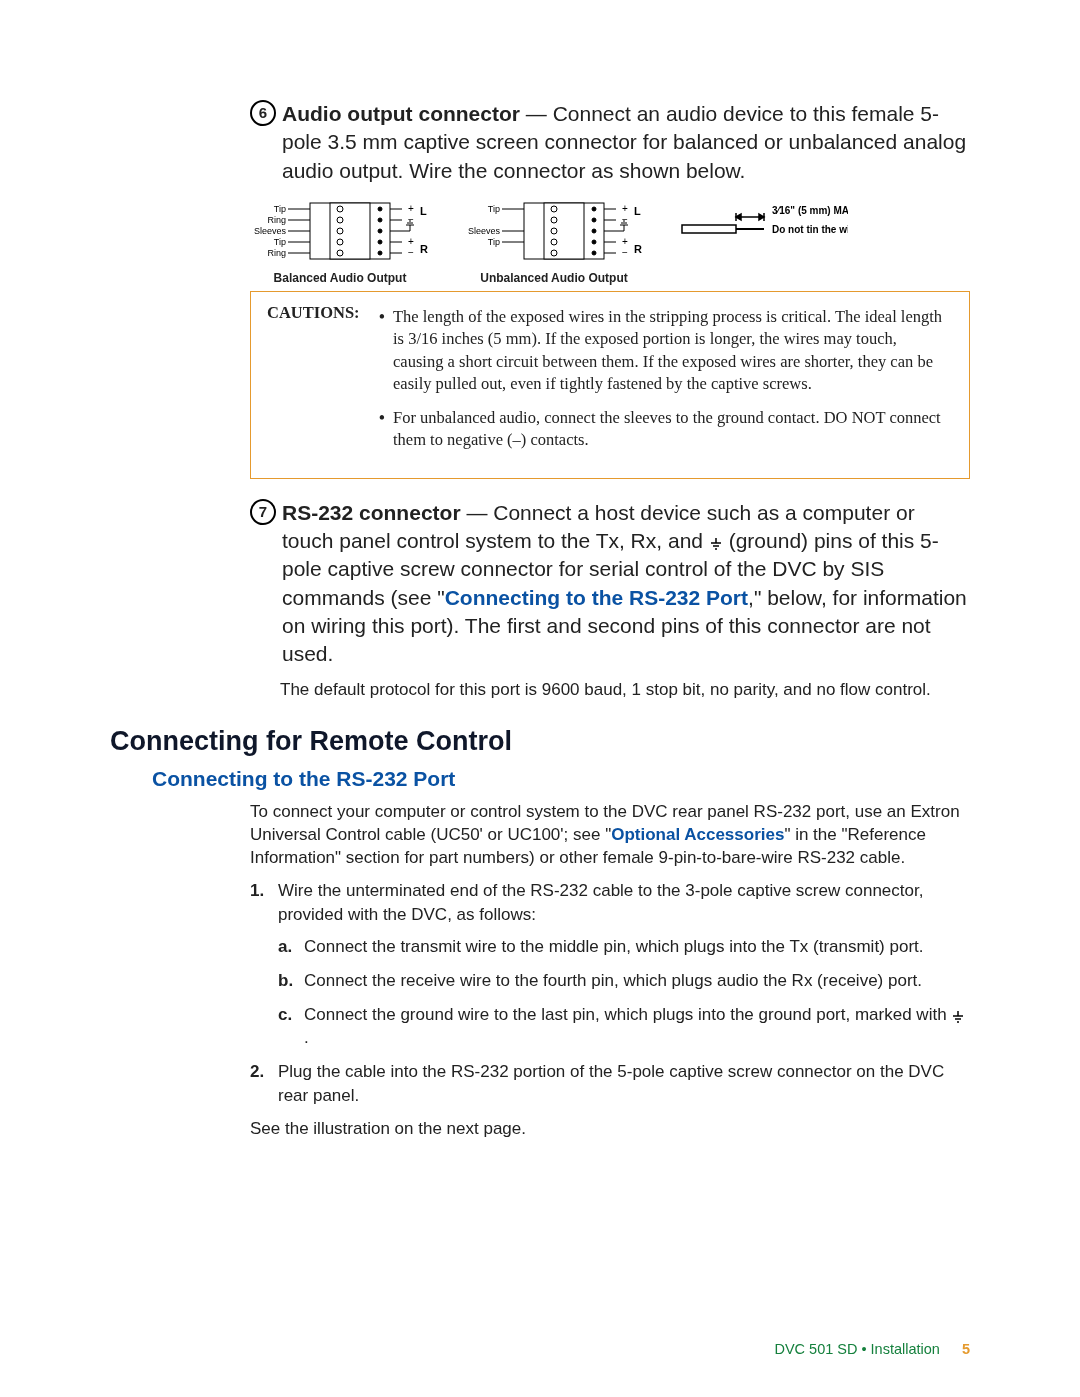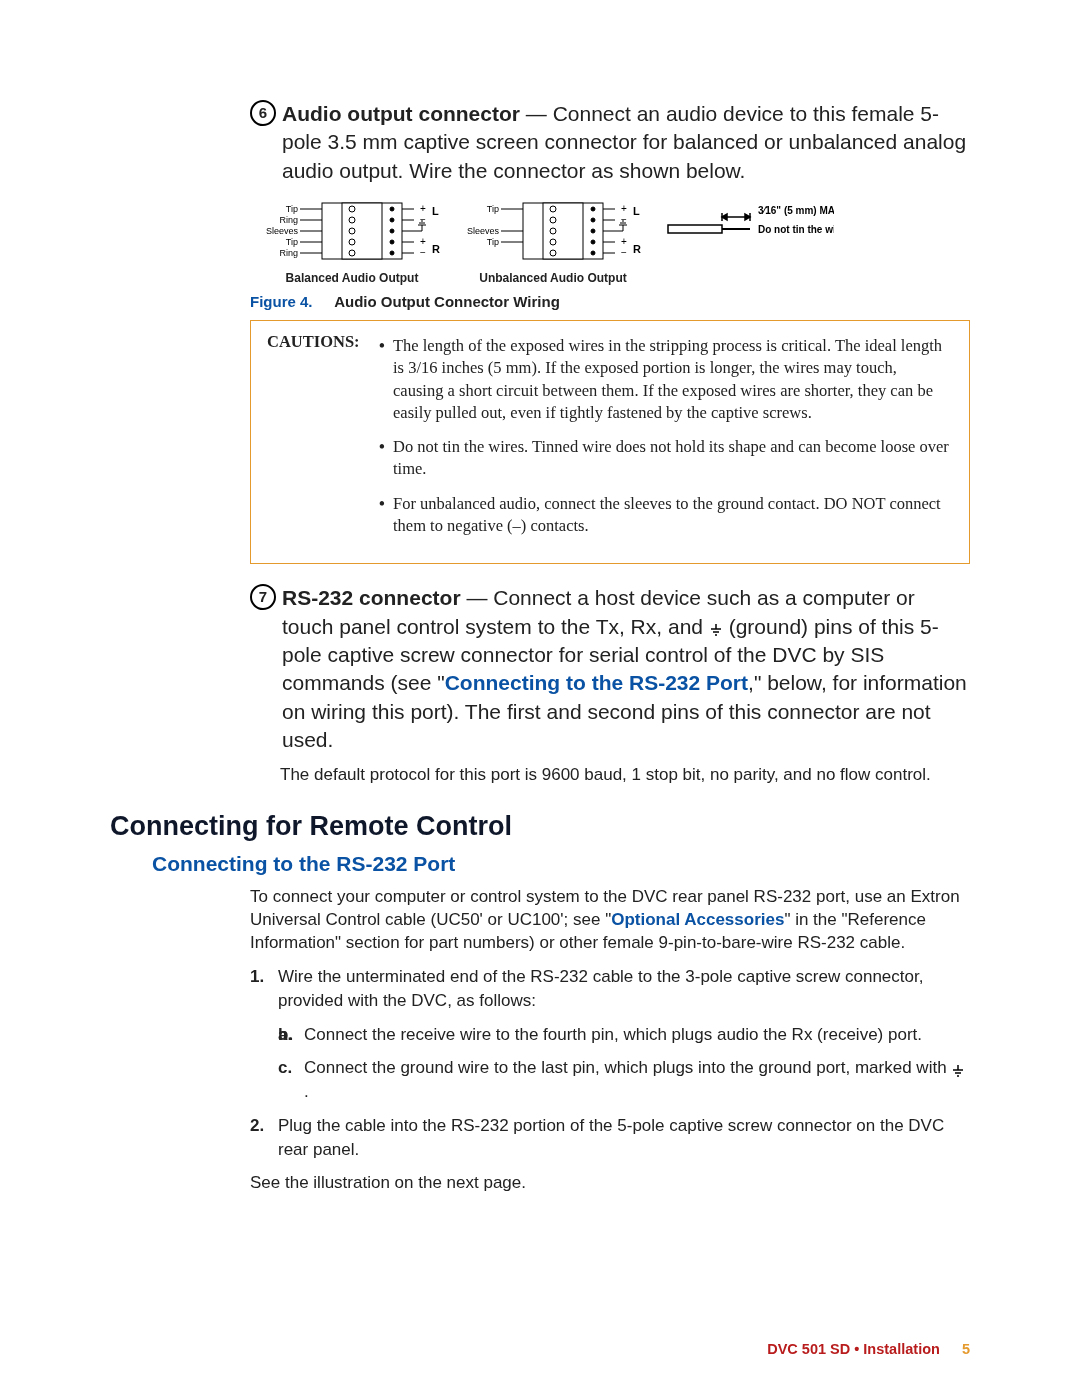--- a/index.html
+++ b/index.html
@@ -40,24 +40,24 @@
     align-items: flex-start;
     margin-bottom: 4px;
   }
   .item-text {
     flex: 1;
     font-size: 21px;
     line-height: 1.35;
   }
   .item-text b { font-weight: bold; }
   .diagram-block {
-    margin: 10px 0 6px 12px;
+    margin: 10px 0 6px 0;
     display: flex;
     align-items: flex-start;
-    gap: 21px;
+    gap: 34px;
   }
   .diagram-col {
     display: flex;
     flex-direction: column;
     align-items: center;
   }
   .connector-svg { display: block; }
   .diag-label {
     font-size: 12px;
     font-weight: bold;
@@ -151,21 +151,21 @@
     height: 14px;
     position: relative;
     top: 2px;
   }
   .footer {
     position: absolute;
     bottom: 40px;
     right: 110px;
     font-size: 14.5px;
   }
-  .footer .ftxt { color: #b91c1c; font-weight: bold; margin-left: 20px; }
+  .footer .ftxt { color: #15803d; font-weight: normal; margin-left: 20px; }
   .footer .pg { color: #e59a2e; font-weight: bold; margin-left: 18px; }
 </style>
 </head>
 <body>
 
 <div class="page">
 
   <div class="content-indent">
 
     <div class="item-row">
@@ -281,31 +281,26 @@
             <line x1="58" y1="16" x2="86" y2="16"></line>
             <polygon points="58,16 63,13 63,19" fill="#000"></polygon>
             <polygon points="86,16 81,13 81,19" fill="#000"></polygon>
           </g>
           <text x="94" y="13" font-size="10" font-weight="bold"><tspan>3⁄16"</tspan> <tspan>(5 mm) MAX.</tspan></text>
           <text x="94" y="32" font-size="10" font-weight="bold">Do not tin the wires!</text>
         </svg>
       </div>
     </div>
 
-    <div class="figure-caption">
-      <span class="fig-word">Figure 4.</span>
-      <span>Audio Output Connector Wiring</span>
-    </div>
 
     <div class="cautions-box">
       <div class="cautions-row">
         <div class="cautions-head">CAUTIONS:</div>
         <ul class="bullet-list">
           <li>The length of the exposed wires in the stripping process is critical. The ideal length is 3/16 inches (5 mm). If the exposed portion is longer, the wires may touch, causing a short circuit between them. If the exposed wires are shorter, they can be easily pulled out, even if tightly fastened by the captive screws.</li>
-          <li>Do not tin the wires. Tinned wire does not hold its shape and can become loose over time.</li>
           <li>For unbalanced audio, connect the sleeves to the ground contact. DO NOT connect them to negative (–) contacts.</li>
         </ul>
       </div>
     </div>
 
     <div class="item-row">
       <span class="callout-num">7</span>
       <div class="item-text">
         <b>RS-232 connector</b><span> — Connect a host device such as a computer or touch panel control system to the Tx, Rx, and </span><svg class="gnd" viewBox="0 0 14 14">
             <g stroke="#000" stroke-width="1.5">
@@ -329,21 +324,21 @@
   <div class="content-indent">
     <p class="body-p">
       <span>To connect your computer or control system to the DVC rear panel RS-232 port, use an Extron Universal Control cable (UC50' or UC100'; see "</span><span class="link-text">Optional Accessories</span><span>" in the "Reference Information" section for part numbers) or other female 9-pin-to-bare-wire RS-232 cable.</span>
     </p>
 
     <ol class="num-list">
       <li>
         <span class="marker">1.</span>
         <span>Wire the unterminated end of the RS-232 cable to the 3-pole captive screw connector, provided with the DVC, as follows:</span>
         <ol class="sub-list">
-          <li><span class="marker">a.</span></li>
+          <li><span class="marker">a.</span><span>Connect the transmit wire to the middle pin, which plugs into the Tx (transmit) port.</span></li>
           <li><span class="marker">b.</span><span>Connect the receive wire to the fourth pin, which plugs audio the Rx (receive) port.</span></li>
           <li><span class="marker">c.</span><span>Connect the ground wire to the last pin, which plugs into the ground port, marked with </span><svg class="gnd" viewBox="0 0 14 14">
                 <g stroke="#000" stroke-width="1.5">
                   <line x1="7" y1="1" x2="7" y2="6"></line>
                   <line x1="2" y1="6" x2="12" y2="6"></line>
                   <line x1="4" y1="9" x2="10" y2="9"></line>
                   <line x1="6" y1="12" x2="8" y2="12"></line>
                 </g>
               </svg><span>.</span></li>
         </ol>

